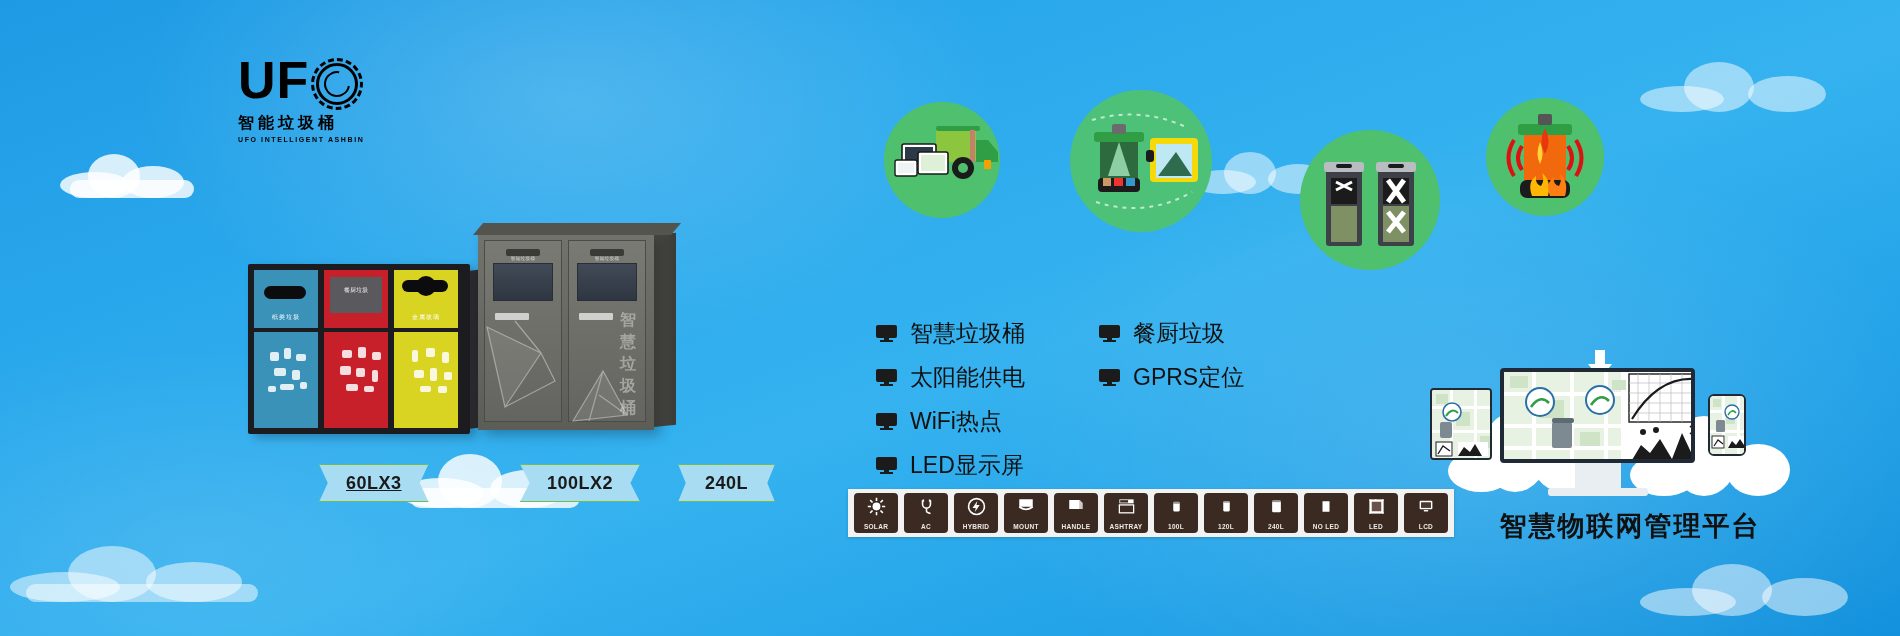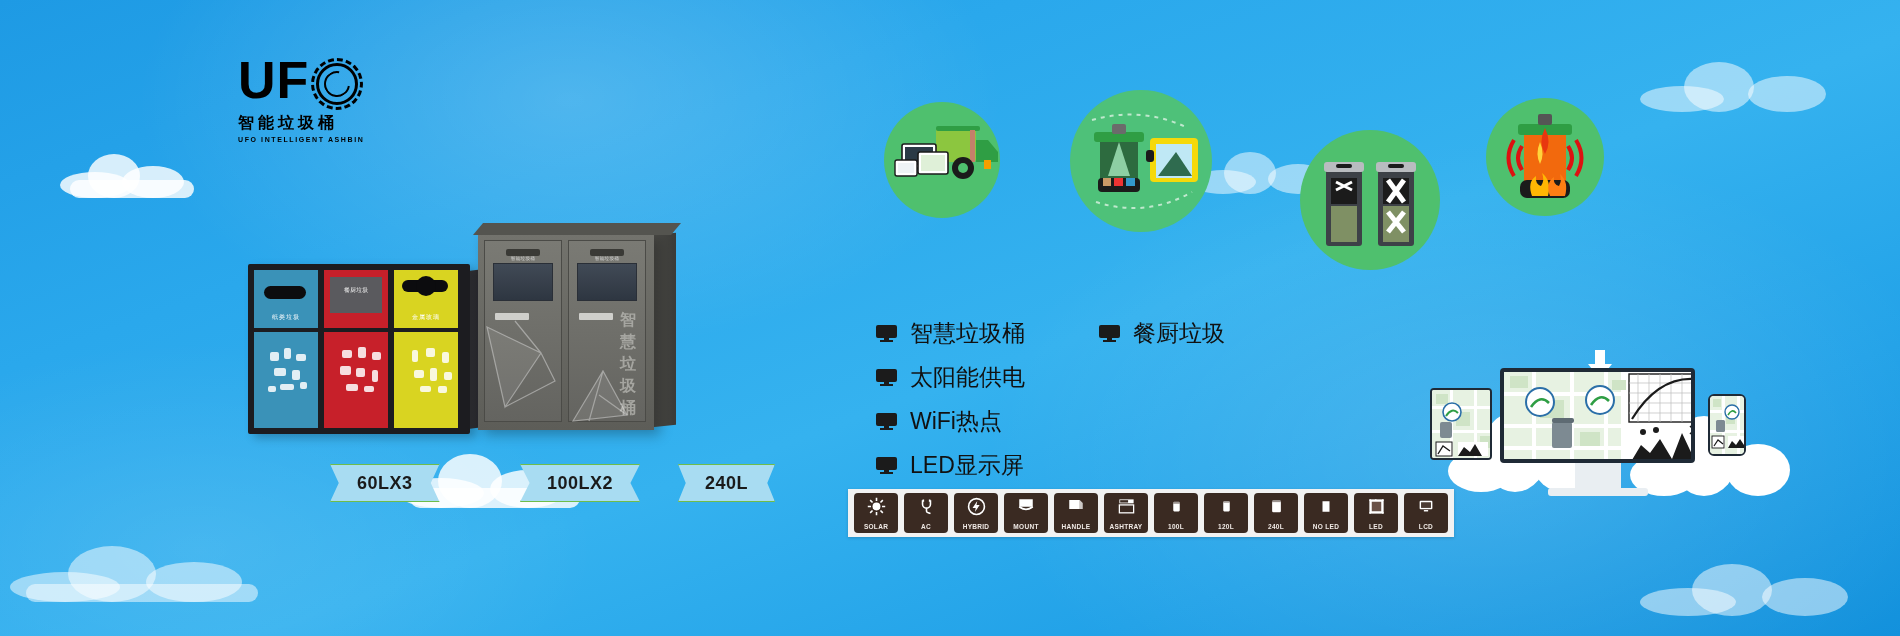--- a/index.html
+++ b/index.html
@@ -366,21 +366,21 @@
       <div class="handle"></div>
       <div class="vtxt">智慧垃圾桶</div>
       <svg class="shard" viewBox="0 0 78 60" width="78" height="60" style="left:0;top:124px;">
         <path d="M4 56 L34 6 L58 50 Z M34 6 L20 56 M58 50 L30 30" fill="none" stroke="#ececec" stroke-width="1.2"></path>
         <path d="M4 56 L34 6 L58 50 Z" fill="#ffffff" opacity=".2"></path>
       </svg>
     </div>
   </div>
 
 
-  <div class="ribbon" style="left:330px; top:464px;">60LX3</div>
+  <div class="ribbon" style="left:319px; top:464px;text-decoration:underline;">60LX3</div>
   <div class="ribbon" style="left:520px; top:464px;">100LX2</div>
   <div class="ribbon" style="left:678px; top:464px;">240L</div>
 
   <div id="features">
     <div class="col">
       <div class="item">
         <span class="mon">
             <span class="sc"></span>
             <span class="st"></span>
             <span class="bs"></span>
@@ -413,20 +413,28 @@
       </div>
     </div>
     <div class="col">
       <div class="item">
         <span class="mon">
             <span class="sc"></span>
             <span class="st"></span>
             <span class="bs"></span>
           </span>
         <span class="txt">餐厨垃圾</span>
+      </div>
+      <div class="item">
+        <span class="mon">
+            <span class="sc"></span>
+            <span class="st"></span>
+            <span class="bs"></span>
+          </span>
+        <span class="txt">GPRS定位</span>
       </div>
     </div>
   </div>
 
   <div id="strip">
 
     <div class="ic">
       <span class="gl">
         <svg viewBox="0 0 24 24" width="19" height="19">
             <circle cx="12" cy="12" r="5" fill="#fff"></circle>
@@ -643,15 +651,16 @@
         <circle cx="22" cy="16" r="7" fill="#fff" stroke="#2b6fa8" stroke-width="1.4"></circle>
         <path d="M18 19 q4 -7 8 -2" fill="none" stroke="#2f9e44" stroke-width="1.6"></path>
         <rect x="6" y="24" width="9" height="12" rx="1.5" fill="#7d8a92"></rect>
         <rect x="2" y="40" width="12" height="12" fill="#fff" stroke="#1b1b1b" stroke-width=".9"></rect>
         <path d="M4 50 l4 -6 l5 4" fill="none" stroke="#1b1b1b" stroke-width="1.2"></path>
         <rect x="18" y="40" width="18" height="12" fill="#fff"></rect>
         <path d="M18 52 l4 -7 l4 4 l4 -6 l6 9z" fill="#1b1b1b"></path>
       </svg>
     </div>
 
+    <div class="caption">智慧物联网管理平台</div>
   </div>
 
 </div>
 
 </body></html>

